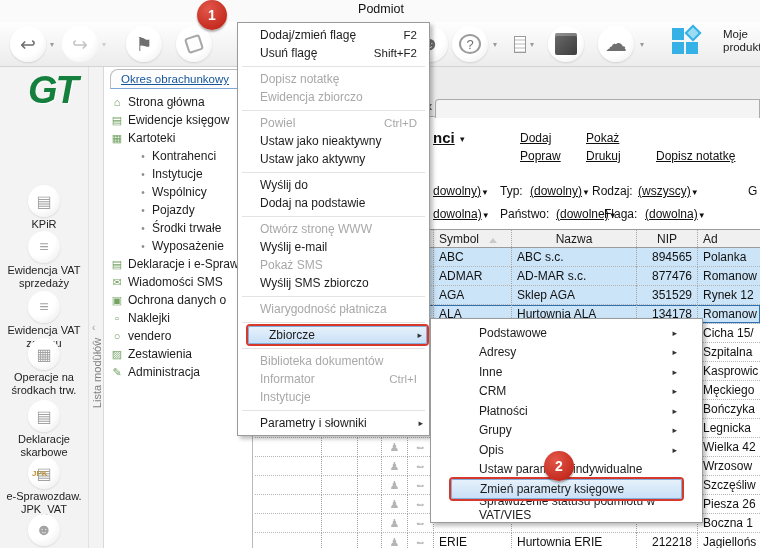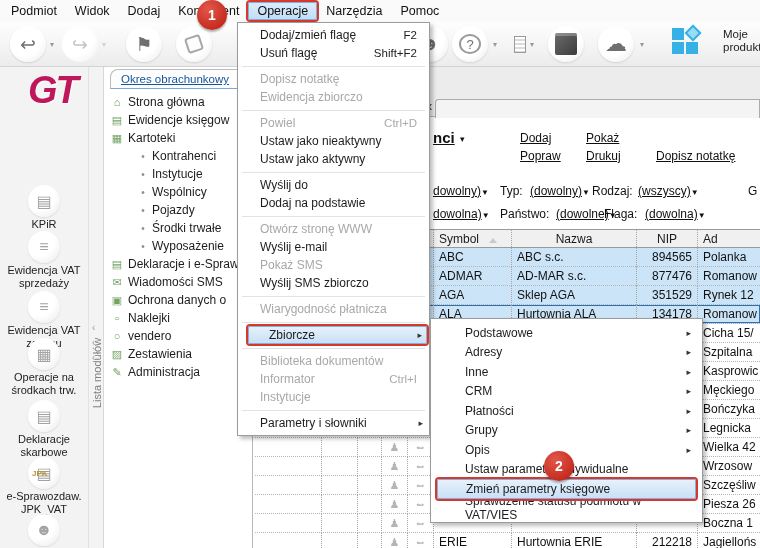--- a/index.html
+++ b/index.html
@@ -4,21 +4,21 @@
 <style>
   * { box-sizing: border-box; }
   html,body { margin:0; padding:0; }
   body {
     width:760px; height:548px; position:relative; overflow:hidden;
     font-family:"Liberation Sans", sans-serif; background:#ffffff;
     -webkit-font-smoothing:antialiased;
   }
   
   .menubar { position:absolute; left:0; top:0; width:760px; height:22px;
-    background:#fafafa; display:flex; align-items:center; padding-left:2px; z-index:5; }
+    background:#fafafa; display:flex; align-items:center; padding-left:2px; z-index:5;flex-direction:column; }
   .mb-item { font-size:12.5px; color:#111; padding:2px 9px; cursor:default; }
   .mb-item.active { background:linear-gradient(#dcebfa,#c3ddf5); border:1px solid #7fb0e3;
     border-radius:2px; box-shadow:0 0 0 2px #d6392b; padding:1px 8px; }
   
   .toolbar { position:absolute; left:0; top:22px; width:760px; height:45px;
     background:linear-gradient(#fefefe,#ececec); border-bottom:1px solid #d3d3d3; z-index:1; }
   .tbtn { position:absolute; top:4px; width:36px; height:36px; border-radius:50%;
     background:radial-gradient(circle at 35% 30%, #ffffff 55%, #ececec 100%);
     box-shadow:0 1px 2px rgba(0,0,0,.12); display:flex; align-items:center; justify-content:center;
     font-size:19px; color:#6f6f6f; }
@@ -32,21 +32,21 @@
     border-radius:2px; box-shadow:inset 0 3px 0 rgba(255,255,255,.25); }
   .mp { position:absolute; top:6px; left:672px; display:flex; align-items:flex-start; gap:24px; }
   .mp-logo { width:27px; height:27px; position:relative; }
   .mp-logo i { position:absolute; width:12px; height:12px; background:#35b1e6; }
   .mp-logo i.tl{left:0;top:0} .mp-logo i.bl{left:0;top:14px} .mp-logo i.br{left:14px;top:14px}
   .mp-logo i.tr{left:15px;top:-1px;background:#9bdcf5;border:2px solid #35b1e6;transform:rotate(45deg);}
   .mp-label { font-size:11.5px; color:#222; width:52px; line-height:1.15; }
   
   .sidebar { position:absolute; left:0; top:67px; width:88px; height:481px; background:#f3f3f3; z-index:2; }
   .gt-mark { position:absolute; left:28px; top:2px; font-size:38px; font-weight:bold; font-style:italic;
-    color:#be185d; text-shadow:1px 1px 0 #fff; letter-spacing:-2px; }
+    color:#15803d; text-shadow:1px 1px 0 #fff; letter-spacing:-2px; }
   .mod { position:absolute; left:0; width:88px; text-align:center; }
   .mod-ic { width:32px; height:32px; margin:0 auto; border-radius:50%;
     background:radial-gradient(circle at 35% 30%, #ffffff 50%, #e9e9e9 100%);
     box-shadow:0 1px 2px rgba(0,0,0,.10); display:flex; align-items:center; justify-content:center;
     font-size:16px; color:#a3a3a3; position:relative; }
   .mod-ic .jpk { position:absolute; font-size:8px; font-weight:bold; color:#b8923a; left:4px; top:12px; }
   .mod-lb { font-size:11px; color:#222; line-height:1.15; margin-top:1px; }
   
   .strip { position:absolute; left:88px; top:67px; width:15px; height:481px; background:#f3f3f3;
     border-left:1px solid #e2e2e2; z-index:2; }
@@ -109,21 +109,21 @@
   .mi .mi-short { margin-left:auto; font-size:11.5px; }
   .mi .mi-arrow { position:absolute; right:4px; font-size:9px; color:#333; }
   .mi.dis { color:#a8a8a8; }
   .mi.sep { height:8px; padding:0; }
   .mi.sep::after { content:""; flex:1; border-top:1px solid #e3e3e3; margin:0 2px; }
   .mi.hl { background:linear-gradient(#e6f1fb,#c9e0f7); border:1px solid #84aedd; border-radius:2px; }
   .mi.red { box-shadow:0 0 0 2px #d6392b; z-index:2;margin-left:10px; }
   
   .submenu { position:absolute; left:430px; top:318px; width:273px; background:#ffffff;
     border:1px solid #9b9b9b; box-shadow:3px 3px 4px rgba(0,0,0,.25); padding:4px 0; z-index:11; }
-  .smi { position:relative; height:19.5px; margin:0 6px; display:flex; align-items:center;
+  .smi { position:relative; height:19.5px; margin:0 20px; display:flex; align-items:center;
     font-size:12px; color:#1c1c1c; padding-left:28px; padding-right:12px; }
   .smi .mi-arrow { position:absolute; right:5px; font-size:9px; color:#333; }
   .smi.hl { background:linear-gradient(#e6f1fb,#c9e0f7); border:1px solid #84aedd; border-radius:2px; }
   .smi.red { box-shadow:0 0 0 2px #d6392b; z-index:2; }
   
   .badge { position:absolute; width:30px; height:30px; border-radius:50%;
     background:radial-gradient(circle at 38% 30%, #e2574a, #c2271b 80%);
     box-shadow:0 2px 2px rgba(0,0,0,.3); color:#fff; font-size:14px; font-weight:bold;
     display:flex; align-items:center; justify-content:center; z-index:20; }
 </style>

